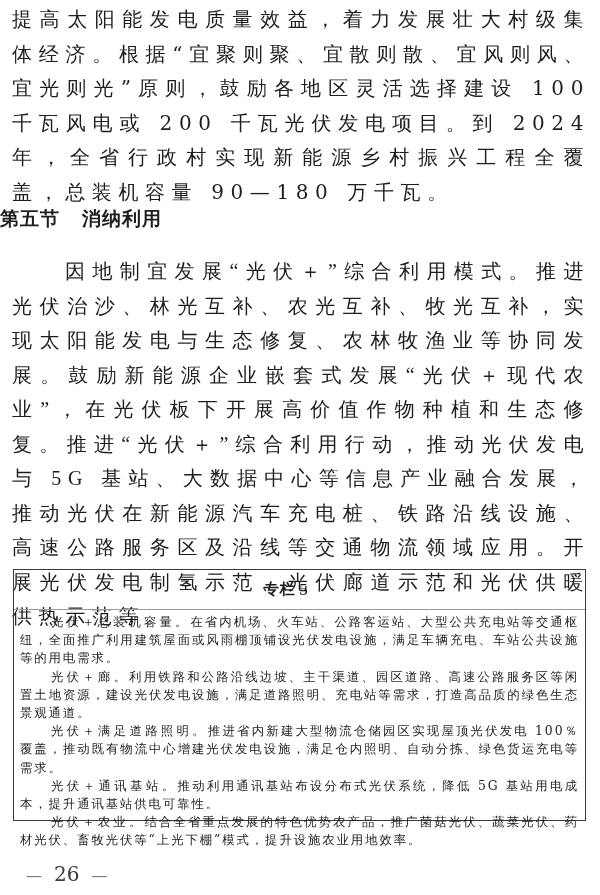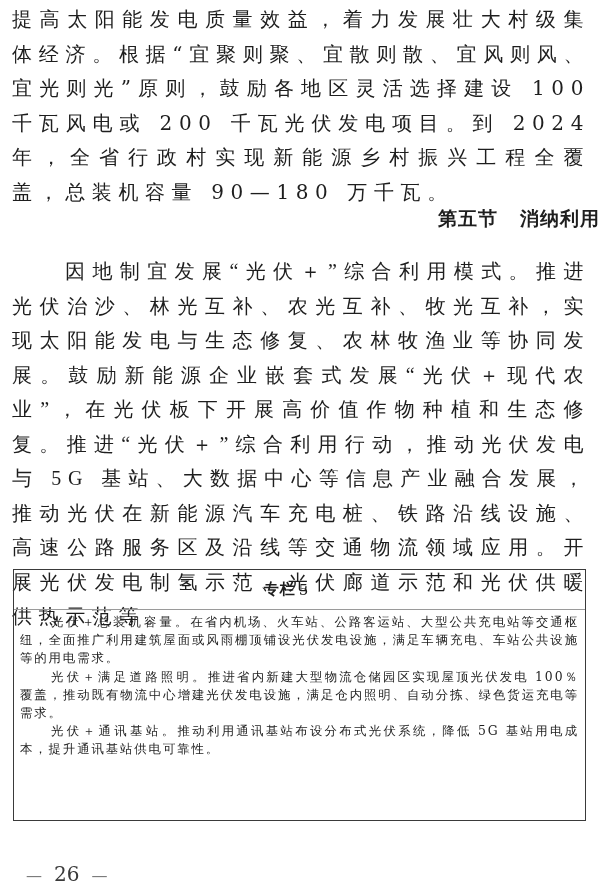--- a/index.html
+++ b/index.html
@@ -13,21 +13,21 @@
     font-size: 20px; line-height: 34.5px;
     letter-spacing: 6.6px;
     text-align: justify;
     margin: 0;
   }
   #para-1 { top: 2px; }
   #para-2 { top: 254px; }
   .indent { text-indent: 53px; font-family: Liberation Serif, serif; }
   .section-heading {
     position: absolute; top: 206px; left: 0; width: 600px;
-    text-align: right;
+    text-align: left;
     font-family: "DejaVu Sans", "Liberation Sans", sans-serif;
     font-weight: bold; font-size: 19px; letter-spacing: 1px;
     margin: 0;
   }
   .section-heading .gap { display: inline-block; width: 22px; }
   .callout-box {
     position: absolute; left: 13px; top: 569px; width: 573px; height: 252px;
     border: 1.5px solid #3a3a3a;
     box-sizing: border-box;
   }
@@ -67,20 +67,22 @@
 <p id="para-2" class="body-text indent">因地制宜发展“光伏＋”综合利用模式。推进光伏治沙、林光互补、农光互补、牧光互补，实现太阳能发电与生态修复、农林牧渔业等协同发展。鼓励新能源企业嵌套式发展“光伏＋现代农业”，在光伏板下开展高价值作物种植和生态修复。推进“光伏＋”综合利用行动，推动光伏发电与 5G 基站、大数据中心等信息产业融合发展，推动光伏在新能源汽车充电桩、铁路沿线设施、高速公路服务区及沿线等交通物流领域应用。开展光伏发电制氢示范、光伏廊道示范和光伏供暖供热示范等。</p>
 
 <div class="callout-box">
   <div class="callout-header">
     <span>专栏</span>
     <span class="num">5</span>
     <span class="gap"></span>
   </div>
   <div class="callout-body">
     <p><span class="lead">光伏＋总装机容量。</span><span>在省内机场、火车站、公路客运站、大型公共充电站等交通枢纽，全面推广利用建筑屋面或风雨棚顶铺设光伏发电设施，满足车辆充电、车站公共设施等的用电需求。</span></p>
+    <p><span class="lead">光伏＋廊。</span><span>利用铁路和公路沿线边坡、主干渠道、园区道路、高速公路服务区等闲置土地资源，建设光伏发电设施，满足道路照明、充电站等需求，打造高品质的绿色生态景观通道。</span></p>
     <p><span class="lead">光伏＋满足道路照明。</span><span>推进省内新建大型物流仓储园区实现屋顶光伏发电 100％覆盖，推动既有物流中心增建光伏发电设施，满足仓内照明、自动分拣、绿色货运充电等需求。</span></p>
     <p><span class="lead">光伏＋通讯基站。</span><span>推动利用通讯基站布设分布式光伏系统，降低 5G 基站用电成本，提升通讯基站供电可靠性。</span></p>
+    <p><span class="lead">光伏＋农业。</span><span>结合全省重点发展的特色优势农产品，推广菌菇光伏、蔬菜光伏、药材光伏、畜牧光伏等“上光下棚”模式，提升设施农业用地效率。</span></p>
   </div>
 </div>
 
 <div class="page-number">
   <span class="dash">—</span><span class="n">26</span><span class="dash">—</span>
 </div>
 
 </body></html>

